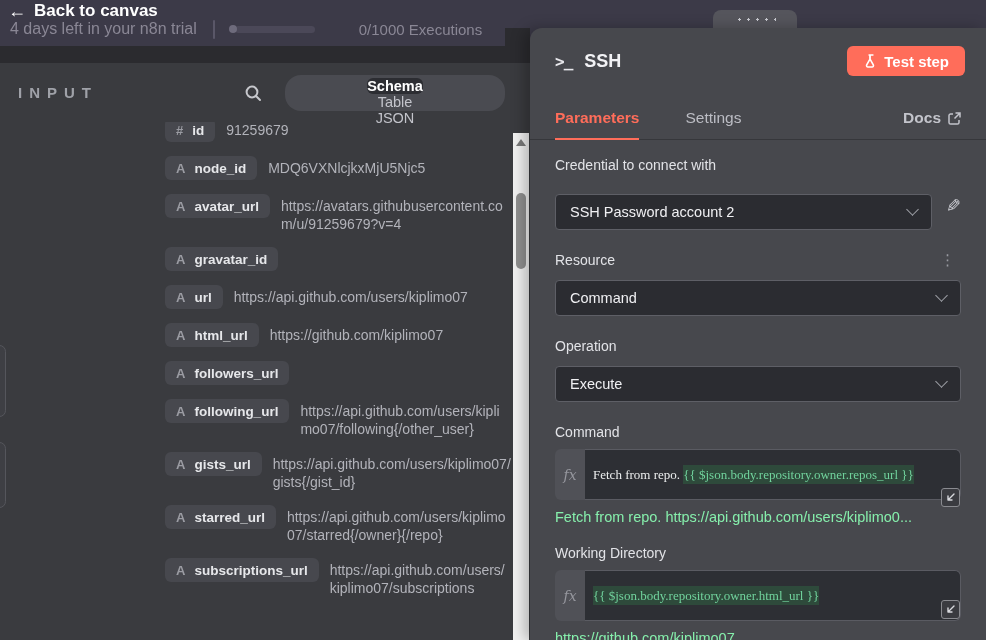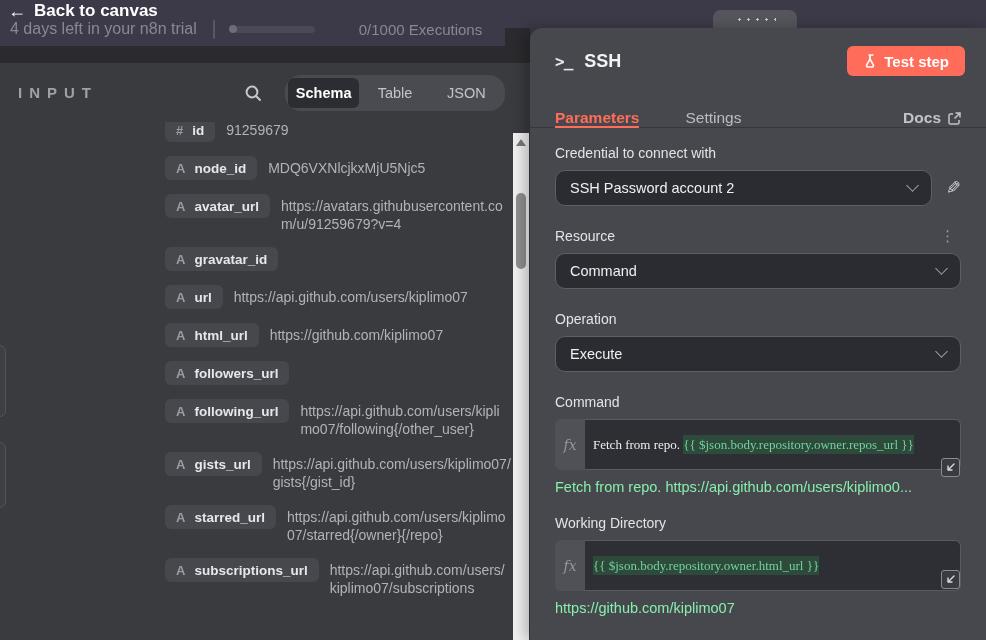--- a/index.html
+++ b/index.html
@@ -43,21 +43,21 @@
 
   
   .input-panel { position:absolute; top:63px; left:0; width:586px; height:577px; background:#3a3b3f; }
   .input-title {
     position:absolute; top:21px; left:18px;
     font-size:15px; font-weight:700; letter-spacing:7px; color:#9fa1a8;
   }
   .search-btn { position:absolute; top:17px; left:240px; width:26px; height:26px; display:flex; align-items:center; justify-content:center; }
   .seg-control {
     position:absolute; top:12px; left:285px; width:220px; height:36px;
-    background:#4a4b51; border-radius:16px; display:flex; align-items:center; padding:3px;
+    background:#4a4b51; border-radius:16px; display:flex; align-items:center; padding:3px;flex-direction:column;
   }
   .seg-item {
     flex:1; height:30px; display:flex; align-items:center; justify-content:center;
     font-size:14.5px; color:#c3c4cb; border-radius:6px; cursor:default;
   }
   .seg-item.active { background:#2c2d32; color:#fff; font-weight:700; }
 
   .schema-viewport { position:absolute; top:59px; left:165px; width:346px; height:518px; overflow:hidden; }
   .schema-list { margin-top:-4px; }
   .schema-row { display:flex; align-items:flex-start; margin-bottom:14px; }
@@ -98,34 +98,34 @@
   .node-header { display:flex; align-items:center; padding:18px 21px 0 25px; }
   .term-icon { font-family:"DejaVu Sans Mono", monospace; font-size:16px; font-weight:700; color:#e8e8ec; letter-spacing:-1px; }
   .node-title { font-size:18px; font-weight:700; color:#f2f2f5; margin-left:12px; }
   .spacer { flex:1; }
   .test-step-btn {
     display:flex; align-items:center; gap:8px;
     background:#ff6d5a; color:#fff; font-size:15px; font-weight:700;
     border:none; border-radius:6px; padding:7px 16px; height:30px; cursor:pointer;
   }
   .tabs-row { display:flex; align-items:flex-end; padding:0 25px; margin-top:16px; border-bottom:1px solid #36373b; }
-  .tab { font-size:15.5px; margin-right:46px; color:#bcbdc4; position:relative; }
+  .tab { font-size:15.5px; padding-bottom:12px; margin-right:46px; color:#bcbdc4; position:relative; }
   .tab.active { color:#ff6d5a; font-weight:600; }
   .tab.active::after { content:""; position:absolute; left:0; right:0; bottom:-1px; height:2px; background:#ff6d5a; }
   .tab-docs { margin-left:auto; margin-right:0; display:flex; align-items:center; gap:7px; font-weight:600; color:#c3c4cb;margin-top:17px; }
 
   .panel-body { padding:17px 25px 0 25px; }
   .field-label { font-size:14px; color:#e2e3e7; margin-bottom:9px; }
   .label-row { display:flex; align-items:center; justify-content:space-between; margin-bottom:9px; }
   .label-row .field-label { margin-bottom:0; }
   .kebab { color:#9a9ba2; font-size:15px; line-height:10px; padding:0 6px; }
 
   .select-box {
-    height:36px; background:#2b2c31; border:1px solid #5e5f66; border-radius:10px;
-    display:flex; align-items:center; padding:0 14px; margin-bottom:22px;
+    height:36px; background:#2b2c31; border:1px solid #5e5f66; border-radius:4px;
+    display:flex; align-items:center; padding:0 14px; margin-bottom:22px;margin-top:12px;
   }
   .select-box .sel-value { flex:1; font-size:14.5px; color:#f0f0f3; }
   .chev { width:9px; height:9px; border-right:1.6px solid #a0a1a8; border-bottom:1.6px solid #a0a1a8; transform:rotate(45deg); margin-top:-5px; }
   .cred-row { display:flex; align-items:center; gap:14px; margin-bottom:22px; }
   .cred-row .select-box { flex:1; margin-bottom:0; }
   .pencil-btn { font-size:18px; color:#cfd0d6; line-height:18px; transform:scaleX(-1); }
 
   .expr-editor { display:flex; border-radius:6px; overflow:visible; position:relative; margin-bottom:9px; }
   .fx-gutter {
     flex:none; width:30px; background:#505157; border-radius:6px 0 0 6px;

